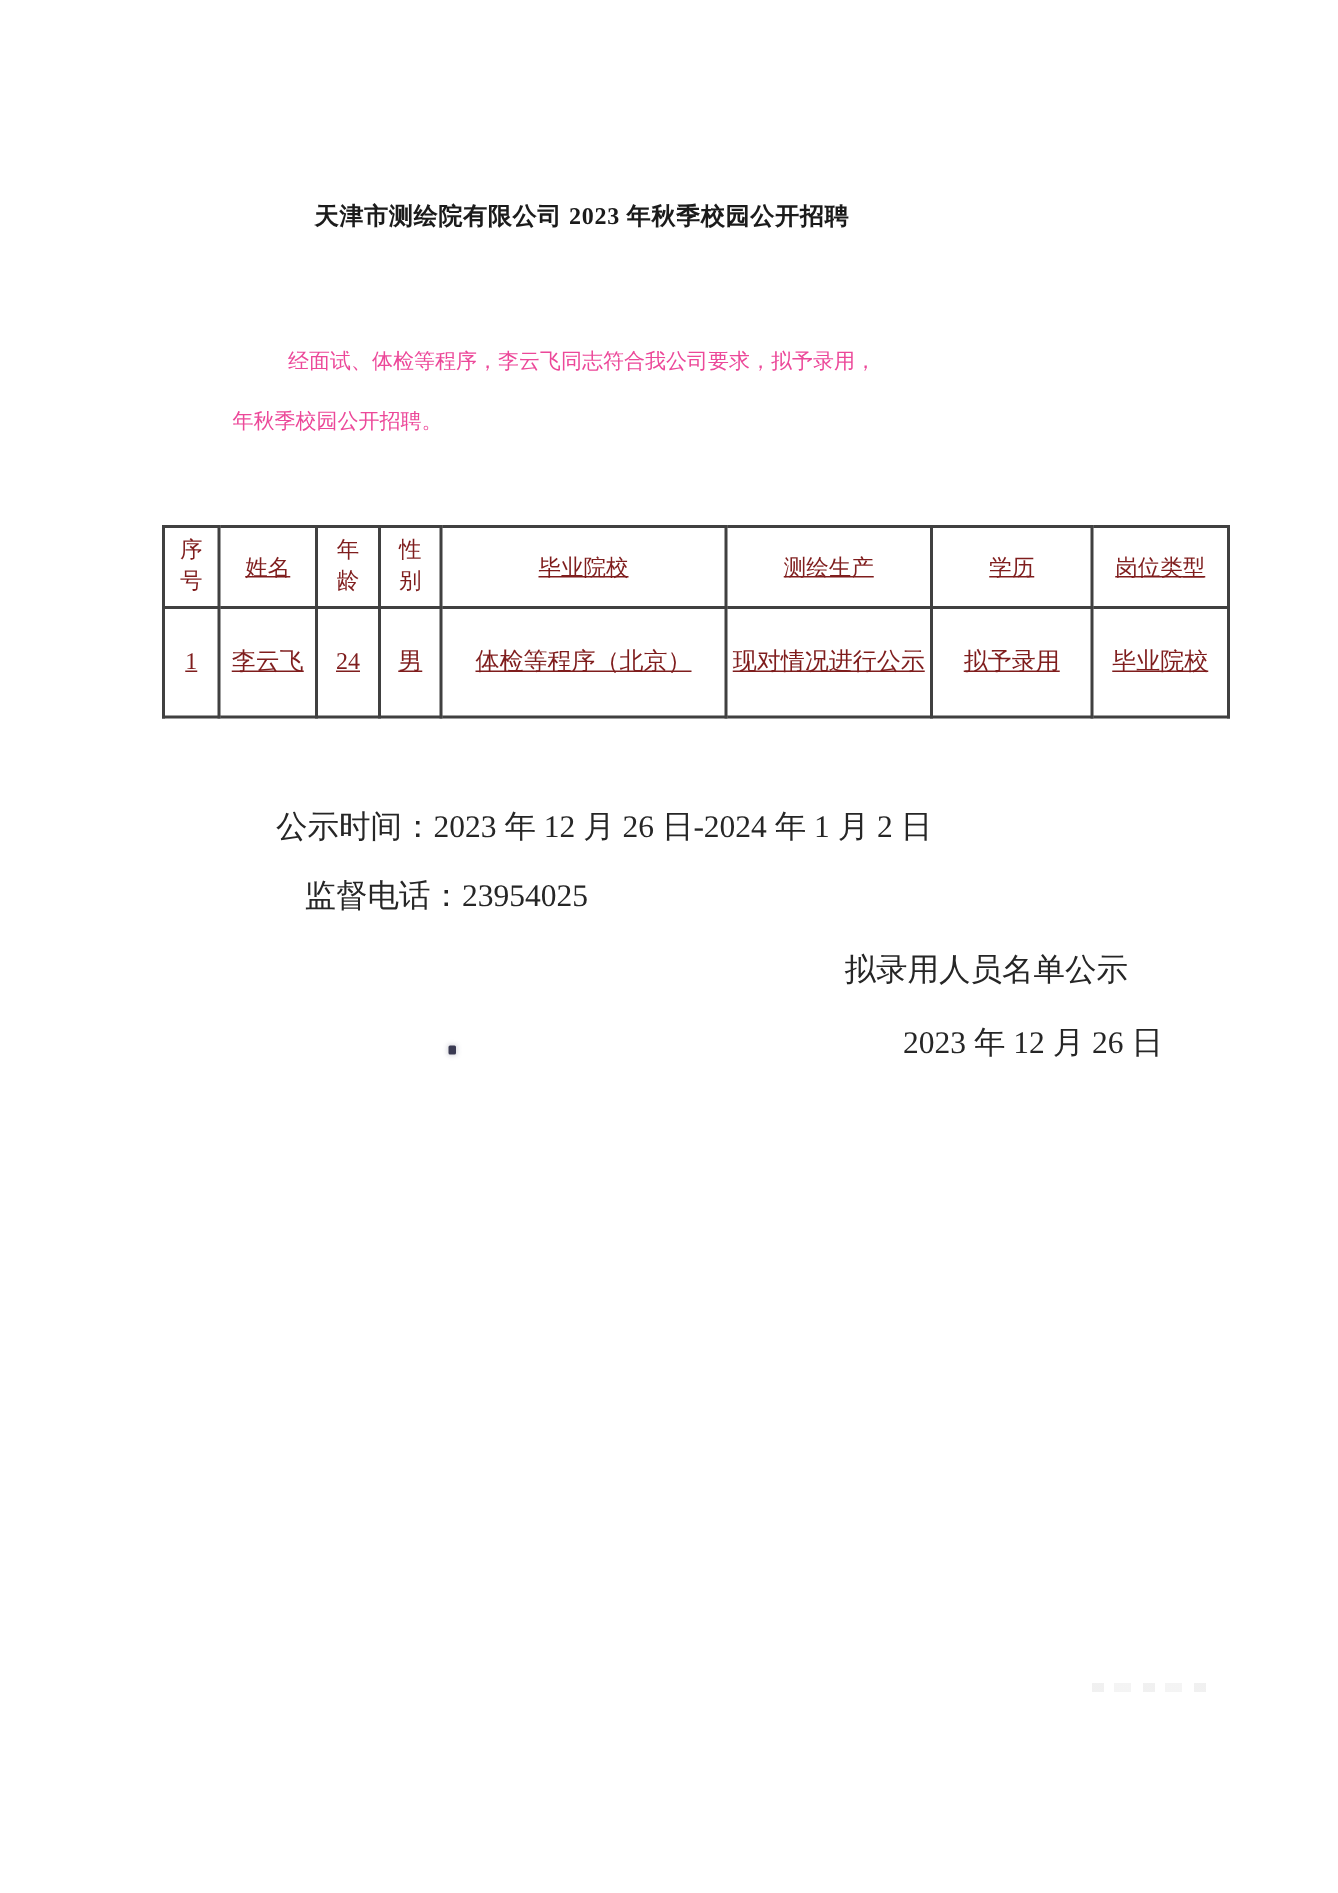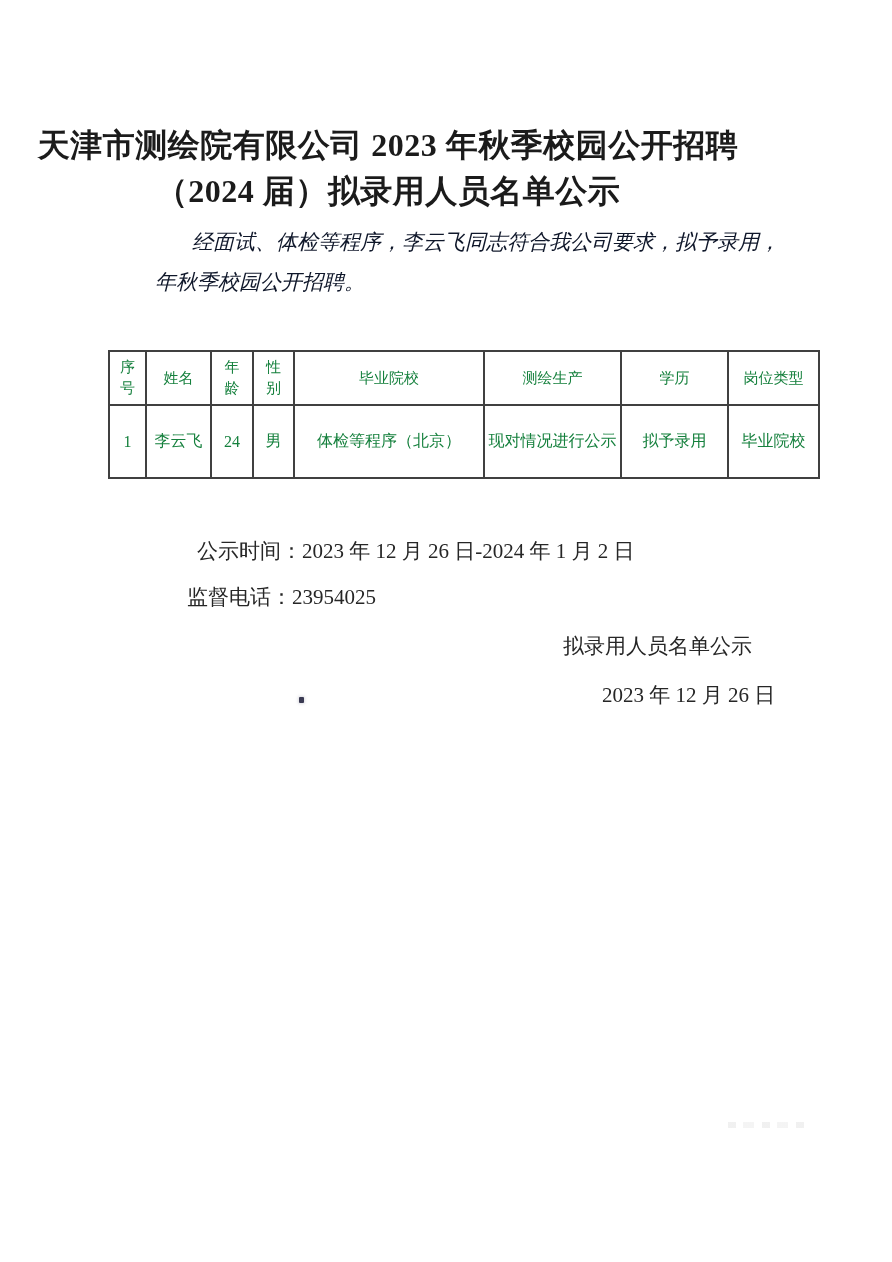--- a/index.html
+++ b/index.html
@@ -14,68 +14,68 @@
   }
 
   
   .doc-title {
     position: absolute;
     top: 122px;
     left: 0;
     width: 776px;
     text-align: center;
     font-weight: bold;
-    font-size: 32px;
+    font-size: 16px;
     color: #1b1b1b;
     letter-spacing: 0.5px;
   }
   .doc-title .title-line { height: 46px; line-height: 46px; }
 
   
   .body-line {
     position: absolute;
-    font-size: 21px;
+    font-size: 14px;
     line-height: 26px;
-    color: #0f172a;
+    color: #ec4899;
     white-space: nowrap;
-    font-style: italic;
   }
   .body-line.l1 { top: 229px; left: 192px; }
   .body-line.l2 { top: 269px; left: 155px; }
 
   
   .announce-table {
     position: absolute;
     top: 350px;
     left: 108px;
     border-collapse: collapse;
     table-layout: fixed;
-    color: #15803d;
+    color: #7f1d1d;
+    text-decoration: underline;
   }
   .announce-table th, .announce-table td {
     border: 2px solid #404040;
     text-align: center;
     vertical-align: middle;
     padding: 0;
     font-weight: normal;
     overflow: hidden;
   }
   .announce-table th { height: 52px; font-size: 15px; }
   .announce-table td { height: 71px; font-size: 16px; }
   .vstack { display: inline-block; width: 1.1em; line-height: 1.4; }
 
   
   .footer-line {
     position: absolute;
     font-size: 21px;
     color: #262626;
     white-space: nowrap;
   }
-  .footer-line.publicity { top: 537px; left: 197px; }
-  .footer-line.phone     { top: 583px; left: 187px; }
+  .footer-line.publicity { top: 537px; left: 184px; }
+  .footer-line.phone     { top: 583px; left: 203px; }
   .footer-line.signer    { top: 632px; left: 563px; }
   .footer-line.signdate  { top: 681px; left: 602px; }
 
   
   .scan-speck {
     position: absolute;
     top: 697px;
     left: 299px;
     width: 5px;
     height: 6px;
@@ -94,21 +94,20 @@
     opacity: 0.9;
   }
 </style>
 </head>
 <body>
 
 <div class="page">
 
   <div class="doc-title">
     <div class="title-line">天津市测绘院有限公司 2023 年秋季校园公开招聘</div>
-    <div class="title-line">（2024 届）拟录用人员名单公示</div>
   </div>
 
   <div class="body-line l1">经面试、体检等程序，李云飞同志符合我公司要求，拟予录用，</div>
   <div class="body-line l2">年秋季校园公开招聘。</div>
 
   <table class="announce-table">
     <colgroup>
       <col style="width:37px">
         <col style="width:65px">
         <col style="width:42px">

